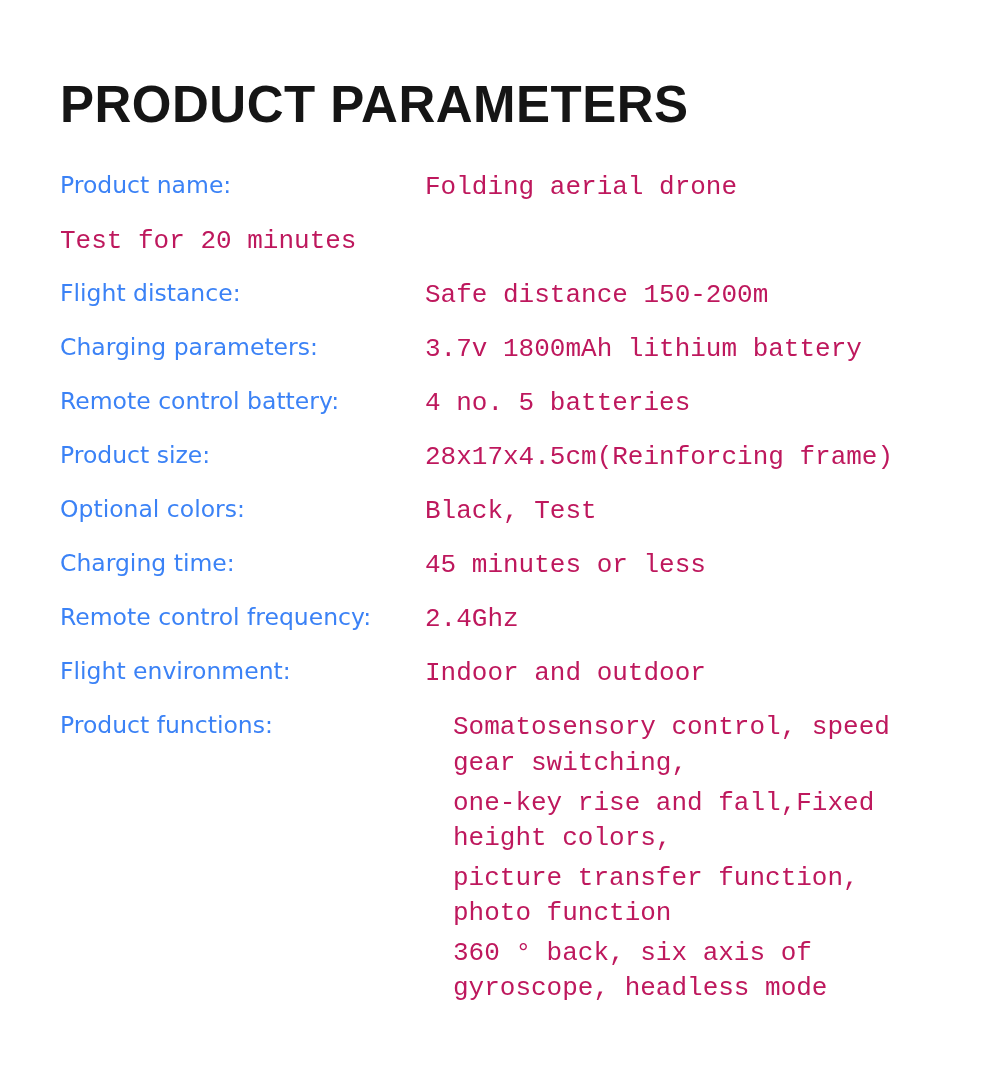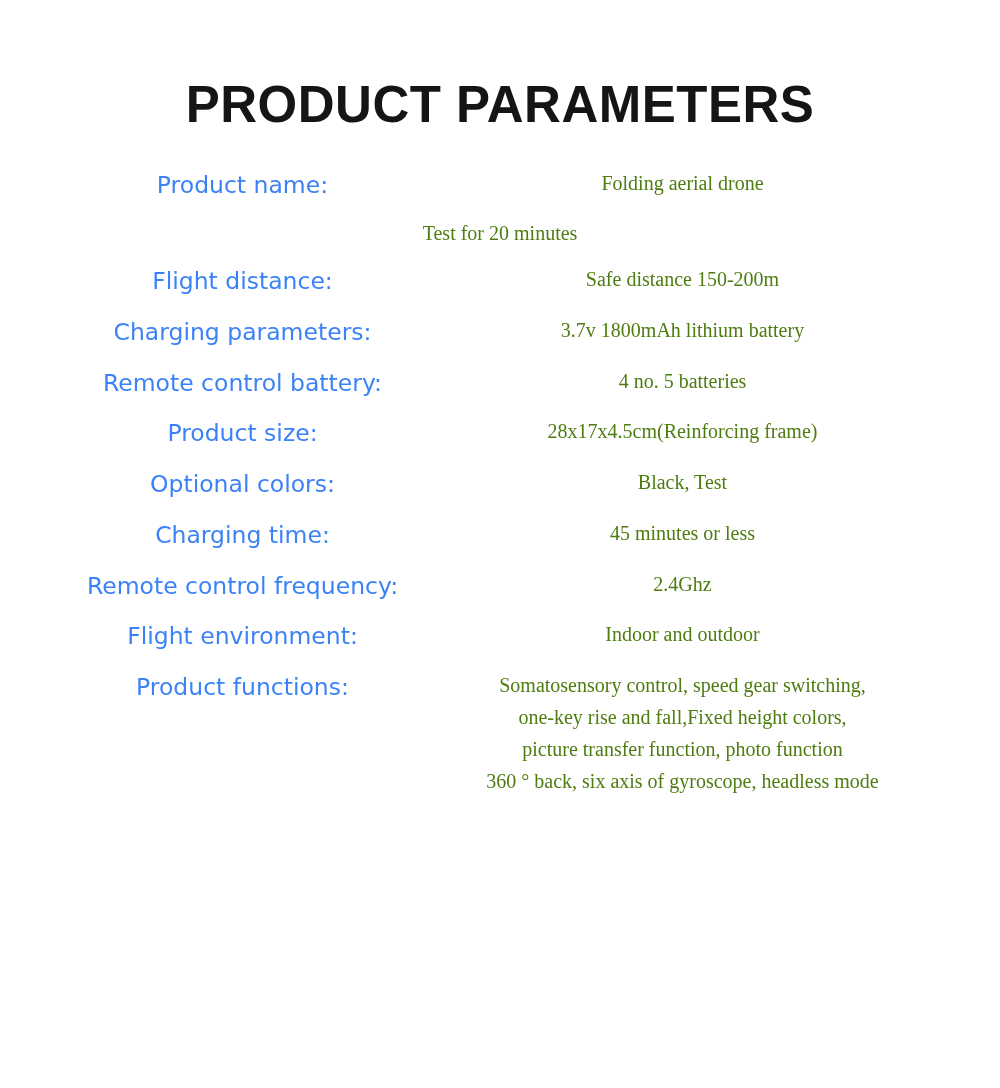--- a/index.html
+++ b/index.html
@@ -13,21 +13,20 @@
     font-family: "DejaVu Sans", sans-serif;
     color: #1b1b1b;
     overflow: hidden;
   }
   .page {
     position: relative;
     width: 1000px;
     height: 924px;
     box-sizing: border-box;
     padding: 78px 60px 0 60px;
-    text-align: center;
   }
   .page-title {
     font-family: "Liberation Sans", sans-serif;
     font-weight: bold;
     font-size: 51px;
     letter-spacing: 0.5px;
     line-height: 1.05;
     color: #151515;
     margin: 0 0 38px 0;
     white-space: nowrap;
@@ -45,34 +44,35 @@
     width: 365px;
     flex: 0 0 365px;
     font-size: 23.5px;
     line-height: 1.35;
     color: #3b82f6;
     font-family: "DejaVu Sans", sans-serif;
     white-space: nowrap;
   }
   .spec-value {
     flex: 1 1 auto;
-    font-size: 20px;
+    font-size: 26px;
     line-height: 1.35;
-    color: #4d7c0f;
-    font-family: Liberation Serif, serif;
+    color: #be185d;
+    font-family: Liberation Mono, monospace;
   }
   .spec-value .vline {
     display: block;
     margin-bottom: 5px;
   }
   .spec-value .vline:last-child {
     margin-bottom: 0;
   }
   .spec-row.multiline {
     align-items: flex-start;
+    gap: 28px;
   }
 </style>
 </head>
 <body>
 
 <div class="page">
   <h1 class="page-title">PRODUCT PARAMETERS</h1>
   <div class="spec-table" id="spec-table">
       <div class="spec-row">
         <div class="spec-label">Product name:</div>

